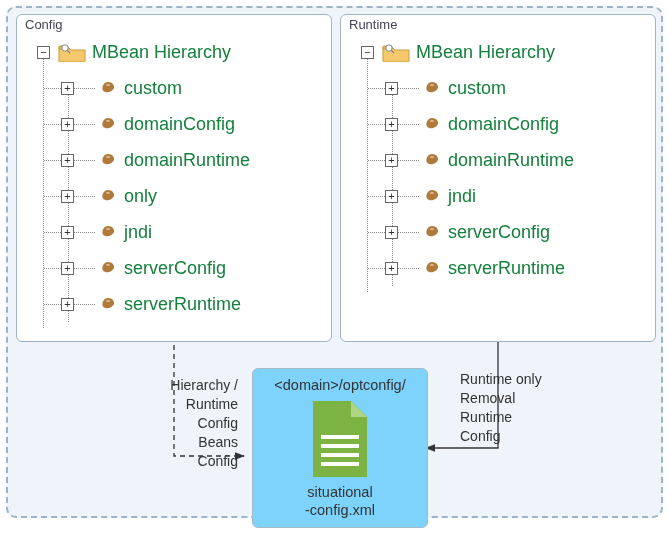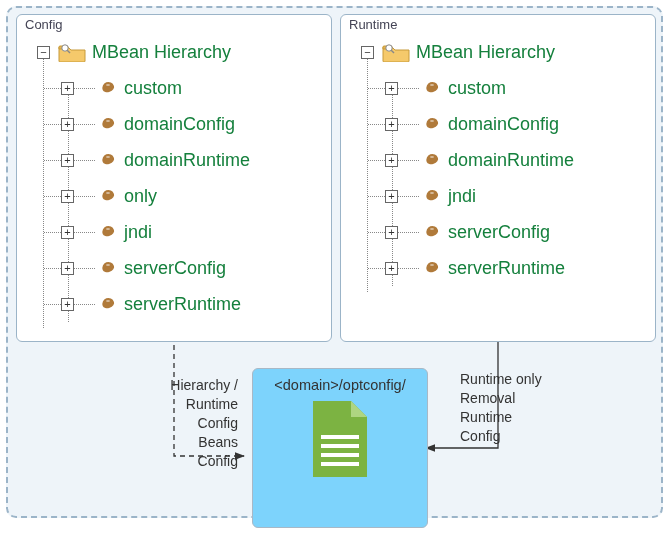--- a/index.html
+++ b/index.html
@@ -316,20 +316,24 @@
     <div class="doc-icon">
       <svg viewBox="0 0 62 80" width="62" height="80">
         <path d="M4 2 h38 l16 16 v60 h-54 z" fill="#7cb342" stroke="none"></path>
         <path d="M42 2 v16 h16 z" fill="#aed581"></path>
         <rect x="12" y="36" width="38" height="4" fill="#fff"></rect>
         <rect x="12" y="45" width="38" height="4" fill="#fff"></rect>
         <rect x="12" y="54" width="38" height="4" fill="#fff"></rect>
         <rect x="12" y="63" width="38" height="4" fill="#fff"></rect>
       </svg>
     </div>
+    <div class="fname">
+      <span>situational</span><br>
+      <span>-config.xml</span>
+    </div>
   </div>
 
   <div class="caption left">
     <span>Hierarchy /</span><br>
     <span>Runtime</span><br>
     <span>Config</span><br>
     <span>Beans</span><br>
     <span>Config</span>
   </div>
   <div class="caption right">

